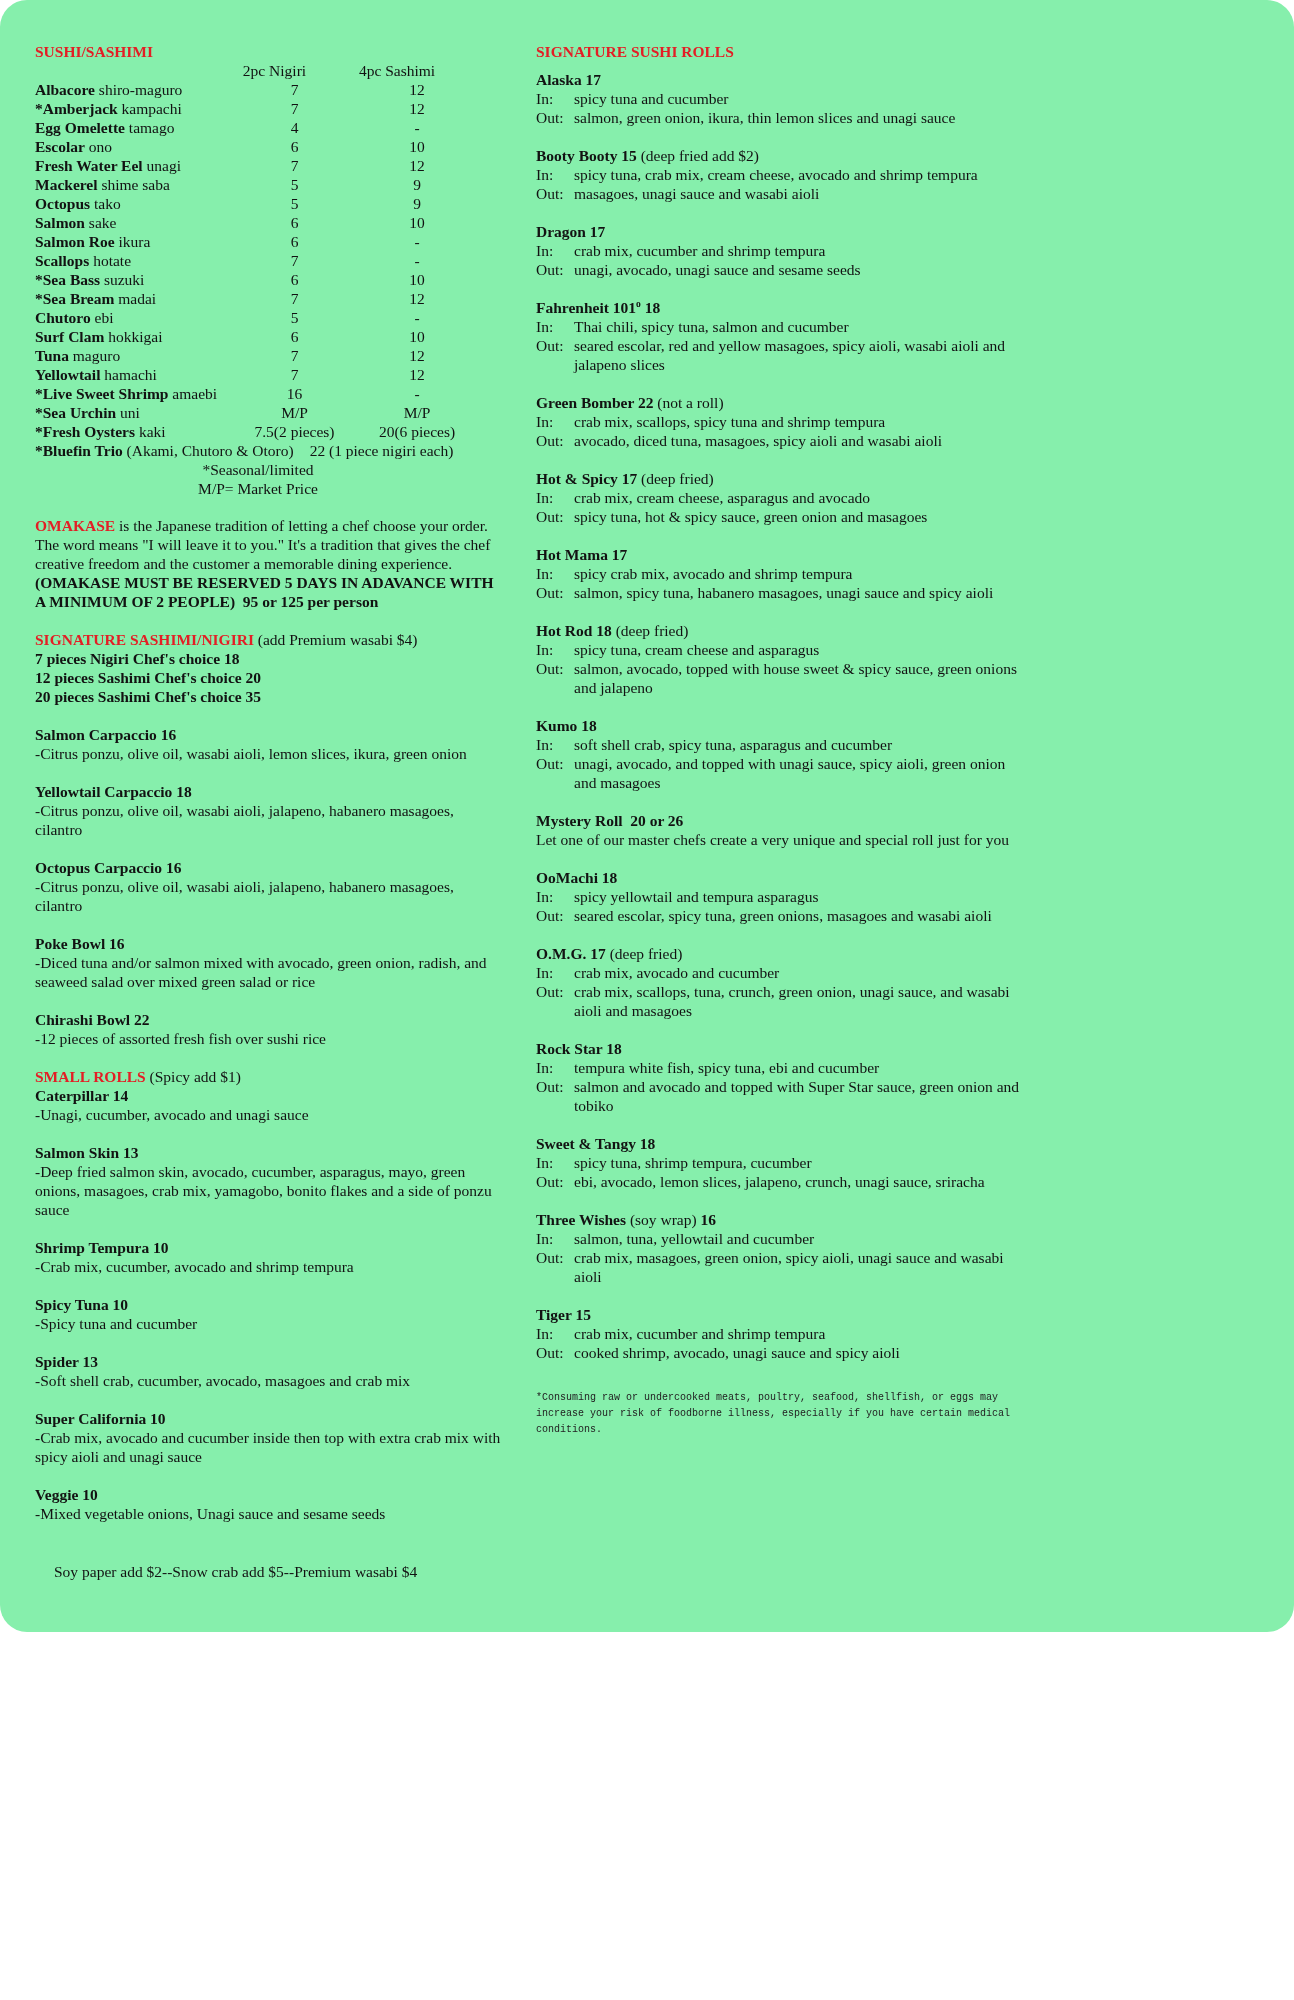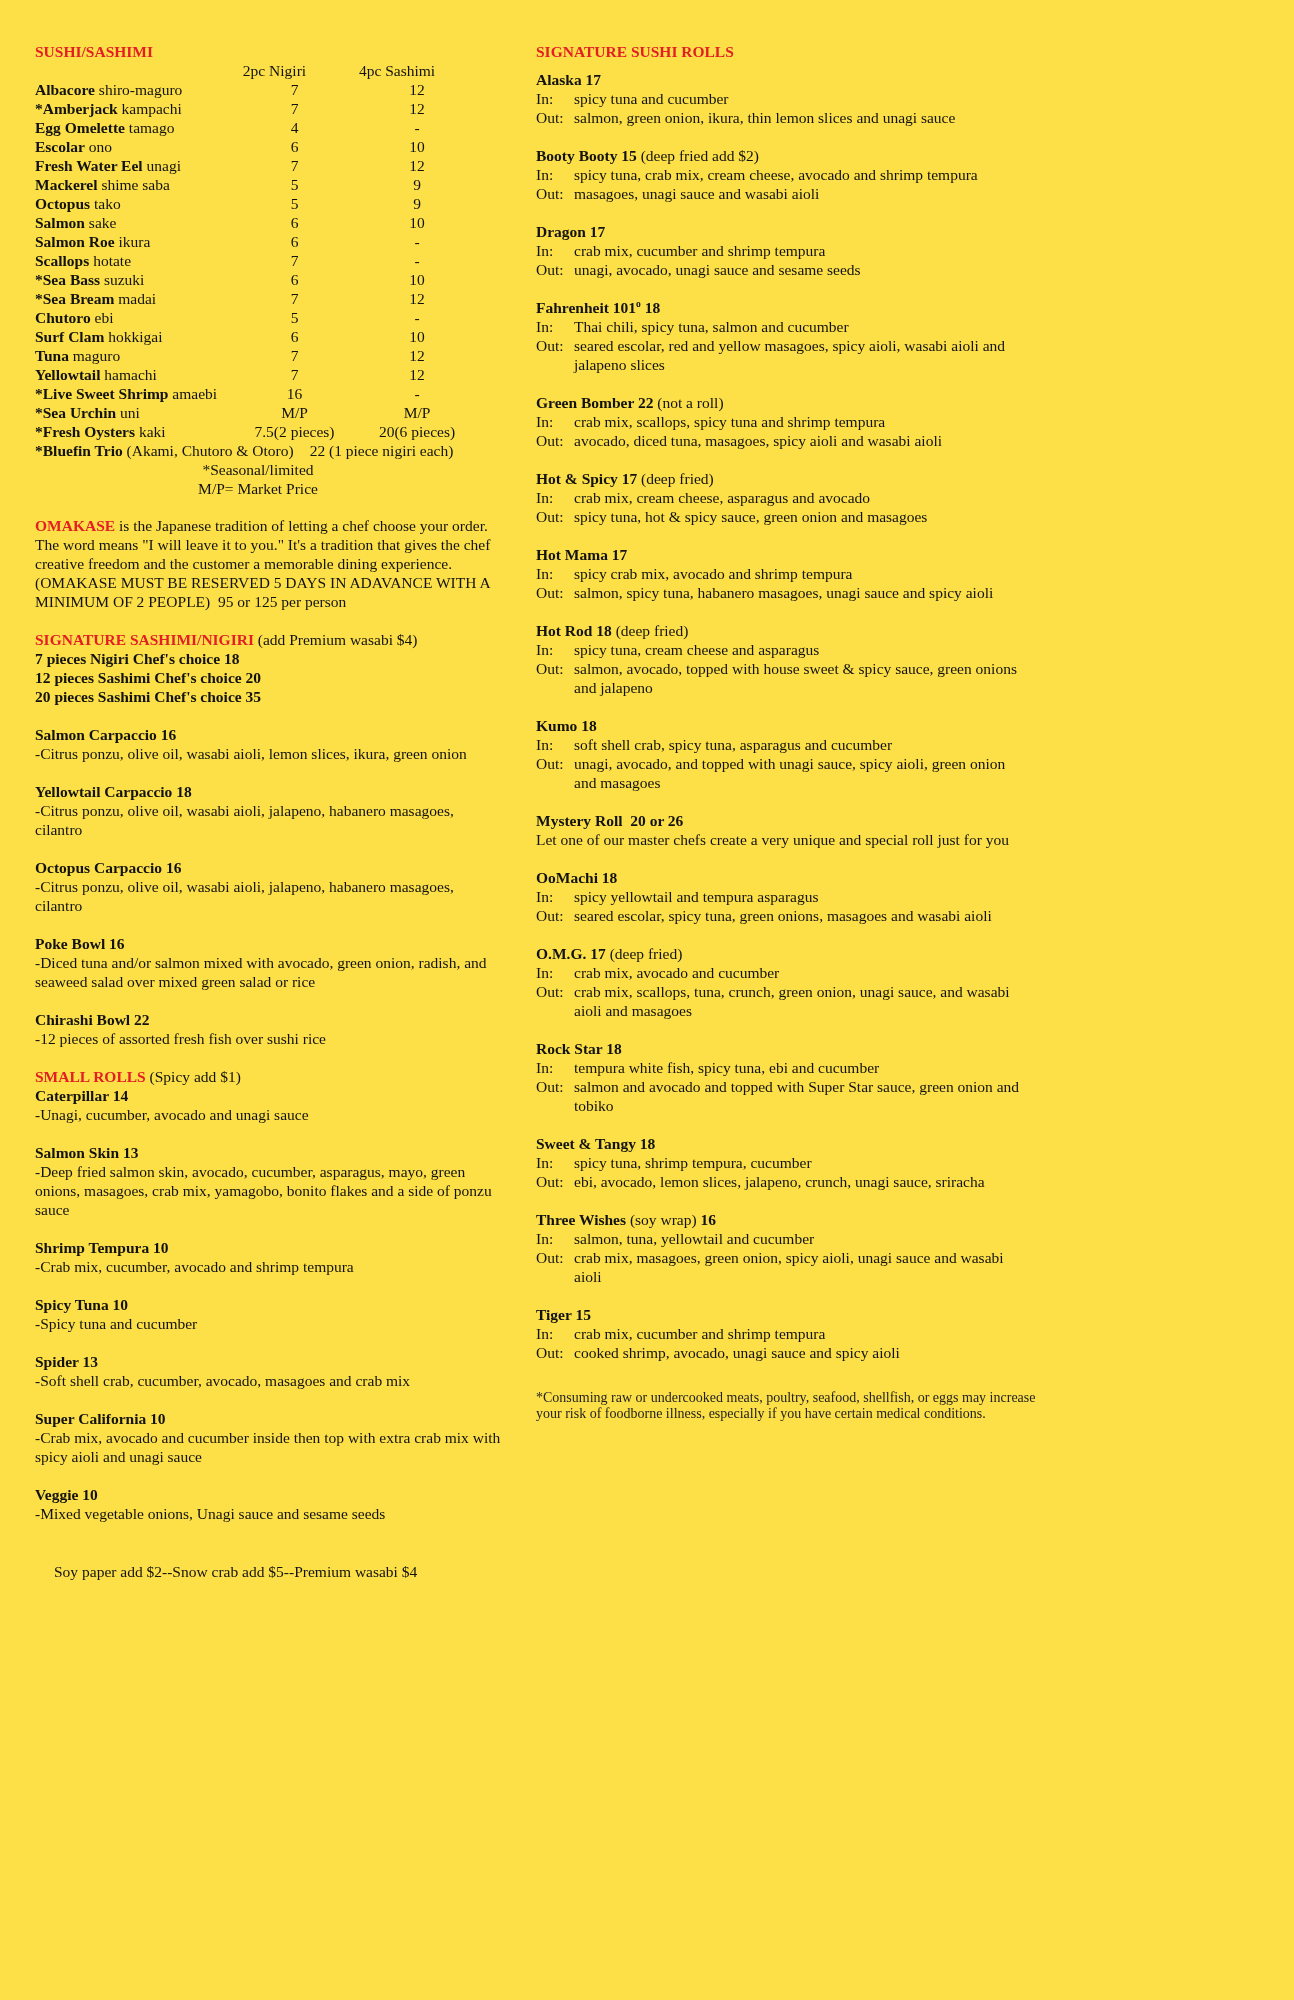--- a/index.html
+++ b/index.html
@@ -3,57 +3,57 @@
 <meta charset="utf-8">
 <style>
   * { margin:0; padding:0; box-sizing:border-box; }
   html,body { background:#ffffff; }
   body {
     width:1294px; height:2000px;
     font-family:"Liberation Serif", serif;
     font-size:15.5px; line-height:19px;
     color:#121212;
   }
-  .page { position:relative; width:1294px; height:2000px; overflow:hidden; background:#fde047; }
+  .page { position:relative; width:1294px; height:1632px; overflow:hidden; background:#86efac;border-radius:27px; }
   .col { position:absolute; top:42px; }
   .col-left  { left:35px;  width:468px; }
   .col-right { left:536px; width:487px; }
   .red { color:#e31e25; }
   b, .b { font-weight:bold; }
   h2 { font-size:15.5px; line-height:19px; font-weight:bold; }
   h2 .hnote { font-weight:normal; color:#121212; }
   .pre { white-space:pre-wrap; }
 
   
   .srow { display:grid; grid-template-columns:207px 105px 140px; }
   .srow .c2, .srow .c3 { text-align:center; }
   .shead .c2, .shead .c3 { transform:translateX(-20px); }
   .bluefin .bf-price { margin-left:16px; }
   .tnotes { width:446px; text-align:center; }
 
   
   .omakase { margin-top:18px; }
-  .omakase-bold { font-weight:normal; white-space:pre-wrap; }
+  .omakase-bold { font-weight:bold; white-space:pre-wrap; }
 
   
   .sec { margin-top:19px; }
   .menu-item { margin-top:19px; }
   .tight-first .menu-item:first-of-type { margin-top:0; }
 
   
   .roll { margin-top:19px; }
   .rolls-holder .roll:first-of-type { margin-top:9px; }
   .rline { position:relative; padding-left:38px; }
   .rline .lbl { position:absolute; left:0; top:0; }
   sup { font-size:0.62em; font-weight:bold; vertical-align:super; line-height:0; }
 
   .disclaimer {
     margin-top:28px; width:505px;
-    font-family:Liberation Serif, serif;
-    font-size:14px; line-height:16px; color:#222;
+    font-family:Liberation Mono, monospace;
+    font-size:10px; line-height:16px; color:#222;
   }
   .footer { position:absolute; left:35px; top:1562px;margin-left:19px; }
 </style>
 </head>
 <body>
 
 <div class="page">
 
   <div class="col col-left">
 

